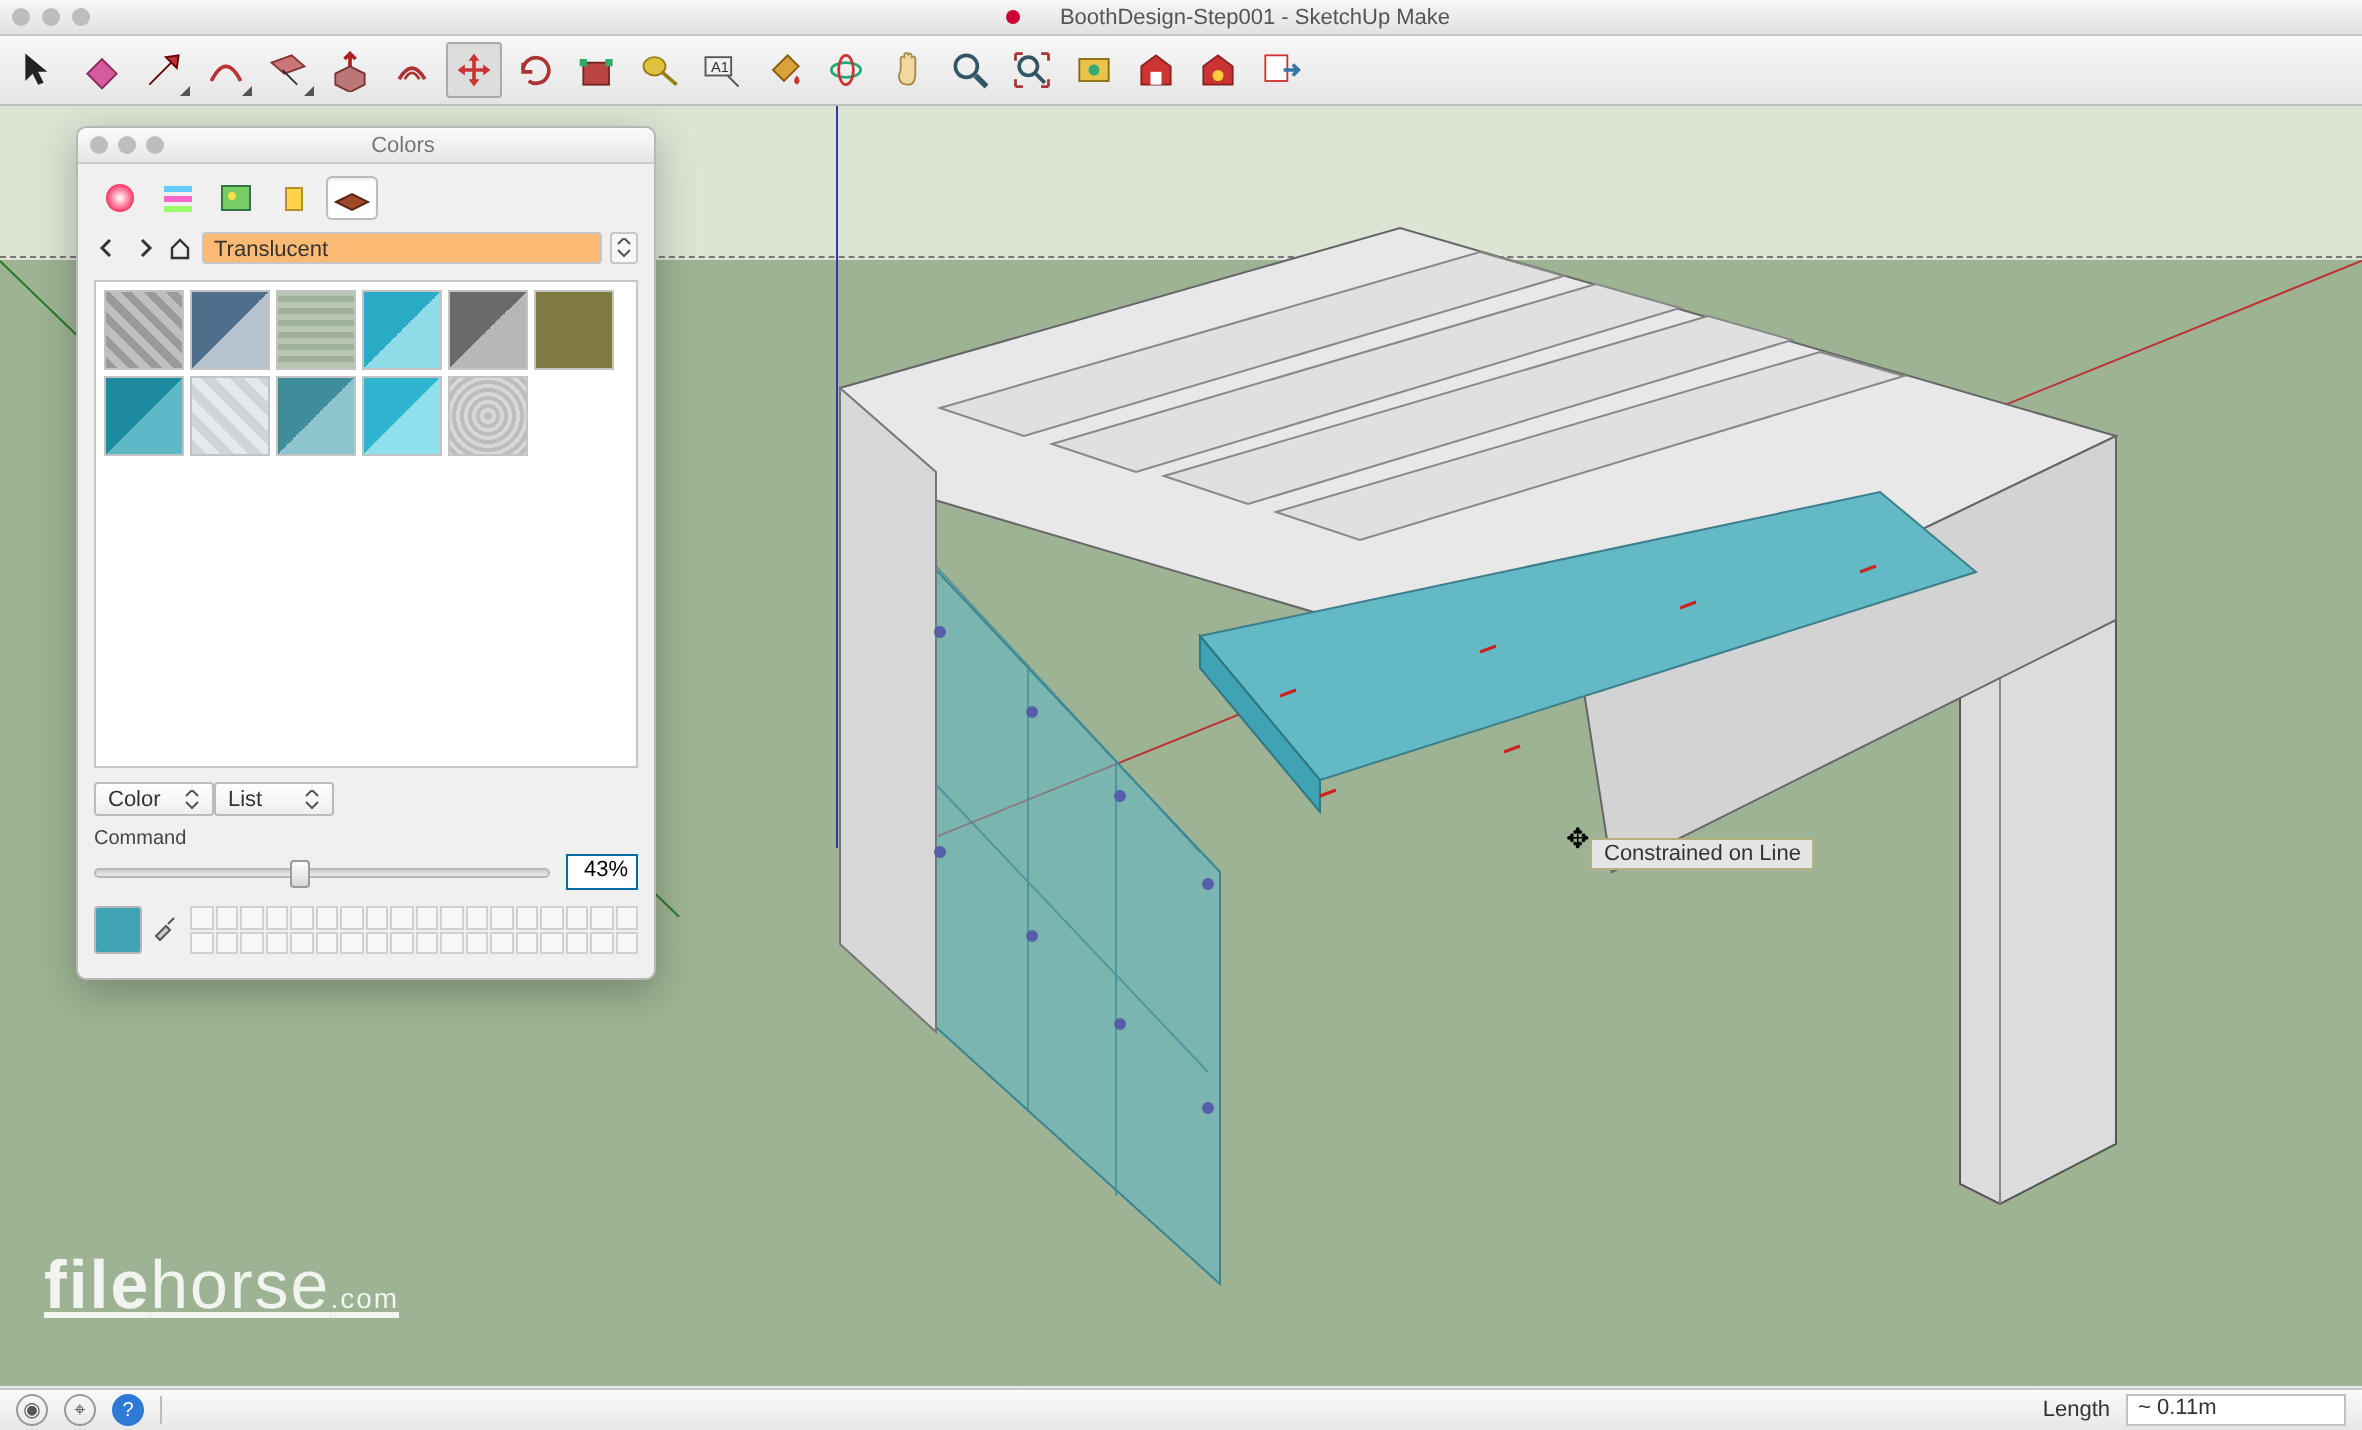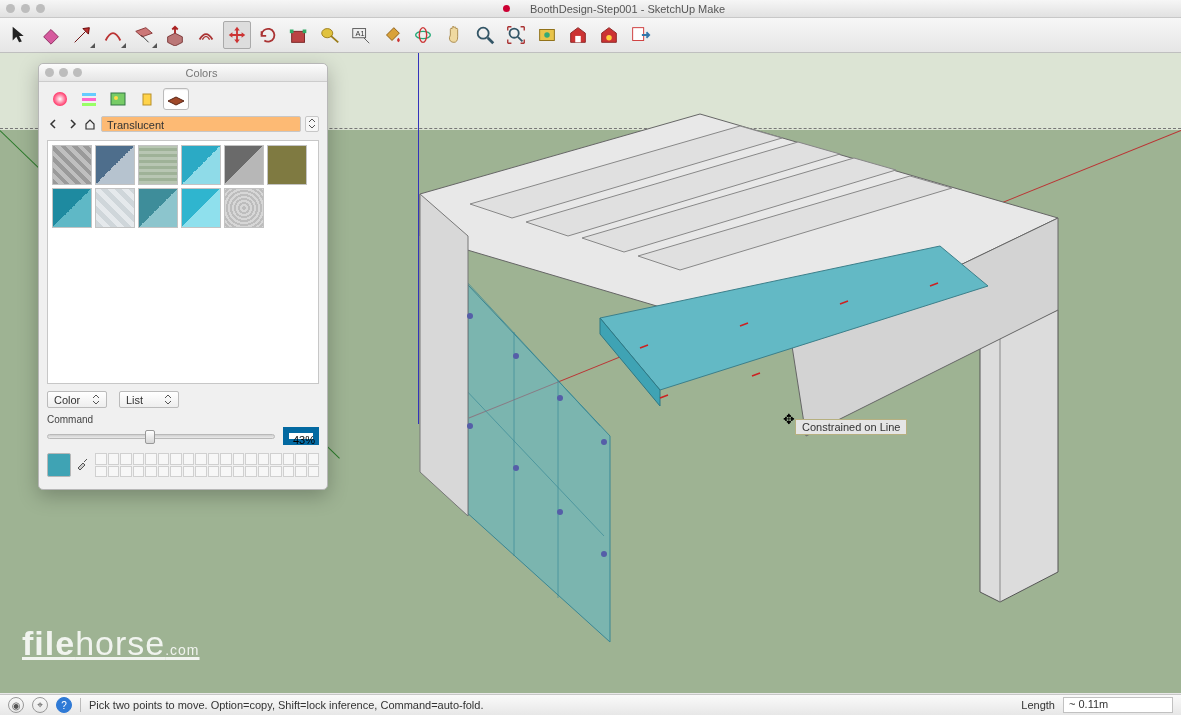--- a/index.html
+++ b/index.html
@@ -79,27 +79,27 @@
 .mode-tabs { display:flex; gap:3px; padding:6px 8px 4px; }
 .mode-tab { width:26px; height:22px; border:1px solid transparent; border-radius:3px; display:flex; align-items:center; justify-content:center; }
 .mode-tab.sel { background:#fff; border:1px solid #bbb; box-shadow:inset 0 1px 1px rgba(0,0,0,.08);}
 .nav-row { display:flex; align-items:center; gap:4px; padding:2px 8px 4px; }
 .nav-ic { width:14px; height:14px; display:flex; align-items:center; justify-content:center; }
 .cat-field { flex:1; height:16px; background:#fdba74; border:1px solid #c7c7c7; border-radius:2px; display:flex; align-items:flex-end; padding:0 5px; font-size:11px; color:#333;}
 .cat-dd { width:14px; height:16px; background:#f7f7f7; border:1px solid #c7c7c7; border-radius:2px; display:flex;align-items:center;justify-content:center;}
 .swatches { margin:4px 8px 2px; background:#fff; border:1px solid #c7c7c7; height:244px; padding:4px; overflow:hidden;}
 .sw-row { display:flex; gap:3px; margin-bottom:3px;}
 .sw { width:40px; height:40px; border:1px solid #c3c3c3; background:#aaa; position:relative; overflow:hidden;}
-.pickers { display:flex; gap:12px; padding:5px 8px 2px; align-items:center;}
+.pickers { display:flex; gap:0; padding:5px 8px 2px; align-items:center;}
 .sel-btn { height:17px; background:linear-gradient(#fff,#eee); border:1px solid #bbb; border-radius:2px; display:flex; align-items:center; padding:0 6px; gap:6px; font-size:11px; color:#333;}
 .opacity-row { padding:4px 8px 2px; font-size:10px; color:#444;}
 .slider-row { display:flex; align-items:center; gap:8px; padding:0 8px 6px;}
 .slider { flex:1; height:5px; border-radius:3px; background:linear-gradient(#cfcfcf,#eaeaea); border:1px solid #b9b9b9; position:relative;}
 .thumb { position:absolute; top:-5px; left:43%; width:10px; height:14px; background:linear-gradient(#fff,#d7d7d7); border:1px solid #999; border-radius:2px;}
-.op-val { width:36px; height:18px; background:#fff; border:6px solid #0369a1; text-align:right; padding:1px 4px; font-size:11px;}
+.op-val { width:36px; height:18px; background:#fff; border:1px solid #0369a1; text-align:right; padding:1px 4px; font-size:11px;}
 .well-row { display:flex; align-items:center; gap:4px; padding:2px 8px;}
 .big-well { width:24px; height:24px; border:1px solid #b7b7b7; border-radius:2px; background:#3fa3b4;}
 .eye-ic { width:16px; height:16px; }
 .mini-wells { flex:1; display:grid; grid-template-columns:repeat(18,1fr); gap:1px; height:24px;}
 .mini-wells div { border:1px solid #d0d0d0; background:#f7f7f7;}
 .status {
   position:absolute; bottom:0; left:0; right:0; height:21px;
   background:linear-gradient(#fafafa,#e7e7e7);
   border-top:1px solid #c7c7c7;
   display:flex; align-items:center; padding:0 8px; gap:8px; color:#333;
@@ -458,19 +458,18 @@
         <div></div>
     </div>
   </div>
 </div>
 
 <div class="status">
   <div class="ic">◉</div>
   <div class="ic">⌖</div>
   <div class="ic blue">?</div>
   <div style="width:1px;height:14px;background:#bbb"></div>
-  <span>Pick two points to move.  Option=copy, Shift=lock inference, Command=auto-fold.</span>
   <div class="status-spacer"></div>
   <span>Length</span>
   <div class="len-box">
       <span>~ 0.11m</span>
     </div>
 </div>
 
 </body></html>

